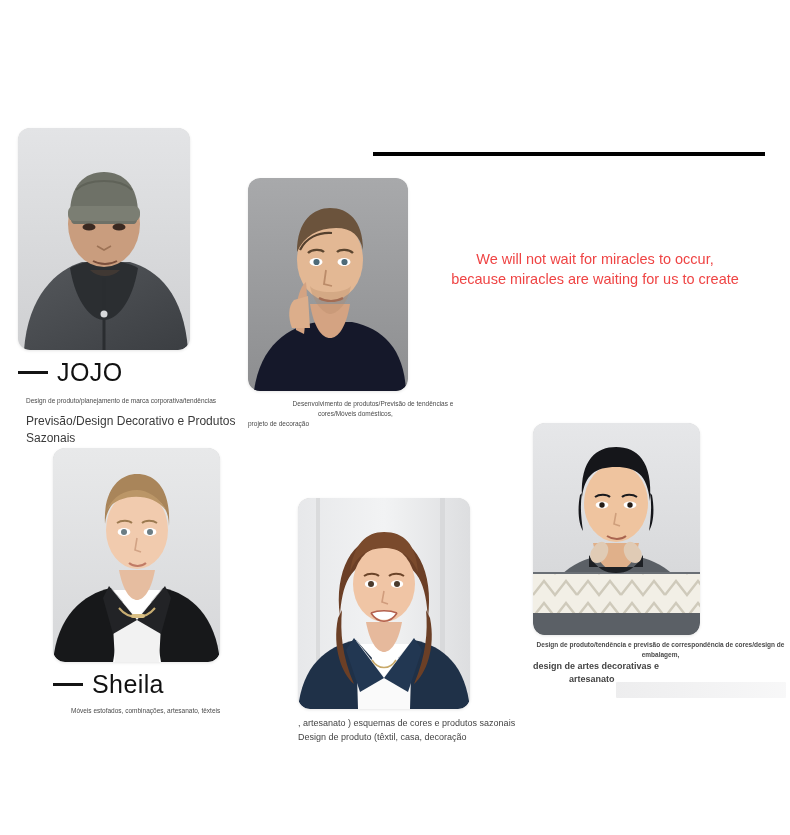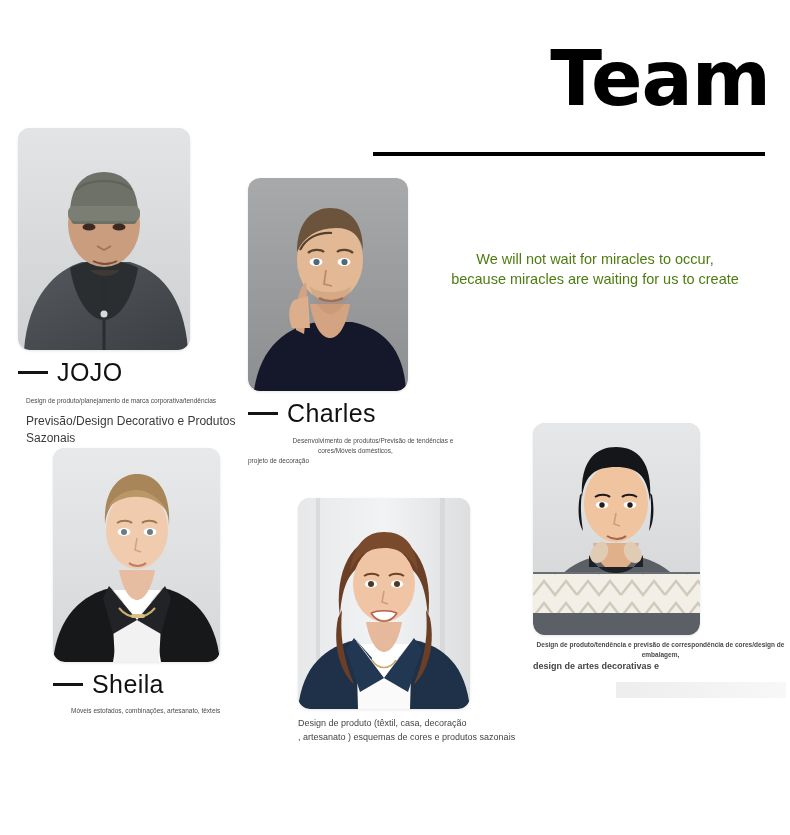--- a/index.html
+++ b/index.html
@@ -48,21 +48,21 @@
     background: #000000;
   }
   .subtitle {
     position: absolute;
     left: 440px;
     top: 250px;
     width: 310px;
     text-align: center;
     font-size: 14.5px;
     line-height: 1.35;
-    color: #4d7c0f;
+    color: #ef4444;
     font-family: "Liberation Sans", sans-serif;
   }
   .subtitle span { display: block; }
 
   
   .member { position: absolute; }
 
   .photo {
     position: relative;
     border-radius: 12px;
@@ -161,21 +161,20 @@
 
   
   .pimg { display: block; width: 100%; height: 100%; }
 </style>
 </head>
 <body>
 
 <div id="poster">
 
   <div class="title-block">
-    <div class="title-line2">Team</div>
   </div>
   <div class="title-rule"></div>
 
   <div class="subtitle">
     <span>We will not wait for miracles to occur,</span>
     <span>because miracles are waiting for us to create</span>
   </div>
 
   <div class="member" id="m-jojo">
     <div class="photo">
@@ -238,24 +237,20 @@
           <circle cx="96.5" cy="84" r="3.1" fill="#4d6a78"></circle>
           <path d="M60 75 C64 71 73 71 76 74" stroke="#5b452f" stroke-width="2.4" fill="none"></path>
           <path d="M89 74 C92 71 101 71 105 75" stroke="#5b452f" stroke-width="2.4" fill="none"></path>
           <path d="M78 92 L76 106 L84 108" stroke="#bb8b69" stroke-width="1.8" fill="none"></path>
           <path d="M71 120 C78 124 88 124 95 120" stroke="#9b5f4b" stroke-width="2.2" fill="none"></path>
           <path d="M62 108 C66 128 78 136 82 136 C88 136 99 128 103 108 C96 116 68 116 62 108 Z" fill="#b48a68" opacity="0.32"></path>
           <path d="M48 152 C46 126 52 108 58 104 C60 120 58 140 56 156 Z" fill="#d4a382"></path>
           <path d="M44 150 C40 140 40 128 46 122 L60 118 L62 150 Z" fill="#dcae8b"></path>
         </svg>
       </div>
-    </div>
-    <div class="name-row">
-      <span class="name-dash"></span>
-      <span class="name-text">Charles</span>
     </div>
     <div class="desc-block">
       <div class="desc-tiny ta-c">Desenvolvimento de produtos/Previsão de tendências e</div>
       <div class="desc-tiny ind-2">cores/Móveis domésticos,</div>
       <div class="desc-tiny ta-l">projeto de decoração</div>
     </div>
   </div>
 
   <div class="member" id="m-sheila">
     <div class="photo">
@@ -334,22 +329,22 @@
           <path d="M91 78 C94 75 102 75 106 78" stroke="#6b4429" stroke-width="1.9" fill="none"></path>
           <path d="M86 93 L84 104 L90 106" stroke="#d09c7c" stroke-width="1.6" fill="none"></path>
           <path d="M73 115 C80 112 92 112 99 115 C93 124 79 124 73 115 Z" fill="#ffffff"></path>
           <path d="M73 115 C80 112 92 112 99 115" stroke="#b4624f" stroke-width="1.6" fill="none"></path>
           <path d="M73 115 C80 126 92 126 99 115" stroke="#b4624f" stroke-width="1.6" fill="none"></path>
           <path d="M74 162 C80 172 92 172 98 162" stroke="#c8a96a" stroke-width="1.6" fill="none"></path>
         </svg>
       </div>
     </div>
     <div class="desc-block">
+      <div class="desc-mid">, artesanato ) esquemas de cores e produtos sazonais</div>
       <div class="desc-mid">Design de produto (têxtil, casa, decoração</div>
-      <div class="desc-mid">, artesanato ) esquemas de cores e produtos sazonais</div>
     </div>
   </div>
 
   <div class="member" id="m-jack">
     <div class="photo">
       <div class="photo-inner">
         <svg class="pimg" viewBox="0 0 167 212" preserveAspectRatio="xMidYMid slice">
           <defs>
             <linearGradient id="kbg" x1="0" y1="0" x2="0" y2="1">
               <stop offset="0" stop-color="#e6e7e9"></stop>
@@ -381,18 +376,19 @@
           <path d="M89 74 C92 71 100 71 104 74" stroke="#1a1a1d" stroke-width="2" fill="none"></path>
           <path d="M83 90 L81 101 L87 103" stroke="#cf9f7c" stroke-width="1.6" fill="none"></path>
           <path d="M74 113 C80 117 88 117 93 113" stroke="#a9644f" stroke-width="2" fill="none"></path>
         </svg>
       </div>
     </div>
     <div class="desc-block">
       <div class="desc-tiny ta-c">Design de produto/tendência e previsão de correspondência de cores/design de</div>
       <div class="desc-tiny ta-c">embalagem,</div>
       <div class="desc-mid">design de artes decorativas e</div>
+      <div class="desc-mid ind-3">artesanato</div>
     </div>
   </div>
 
   <div class="ghost"></div>
 
 </div>
 
 </body></html>

